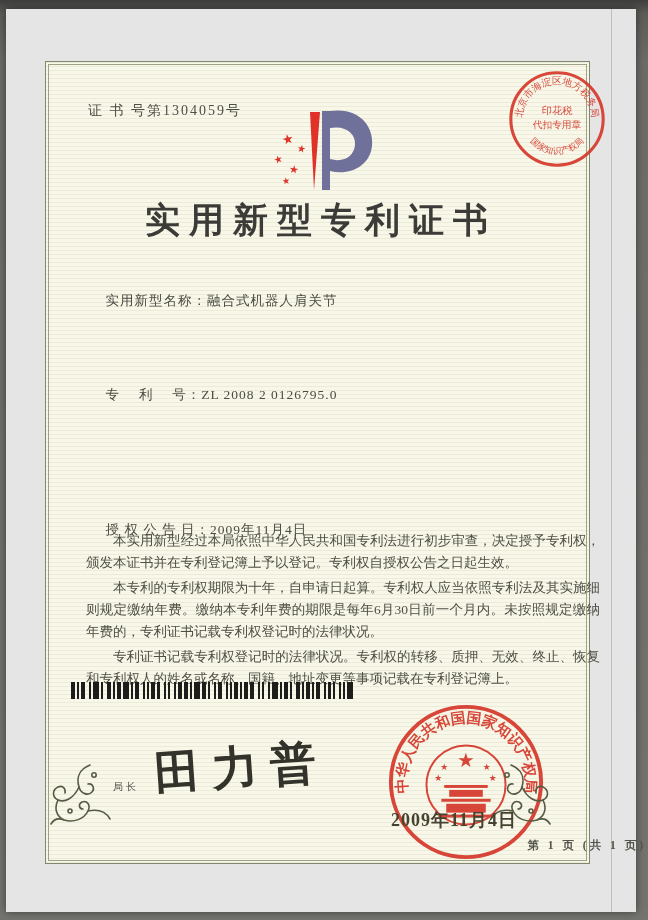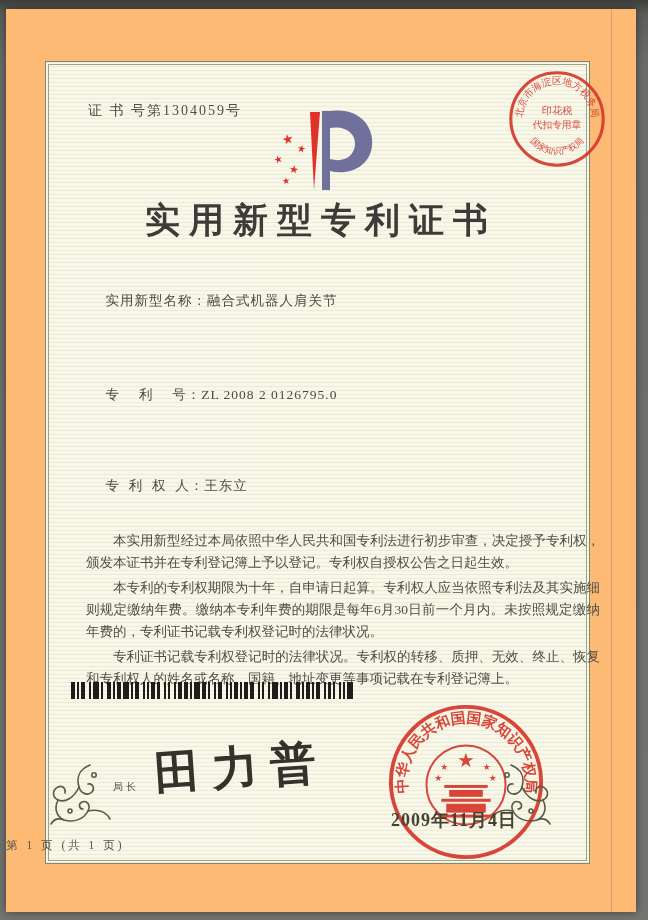--- a/index.html
+++ b/index.html
@@ -3,21 +3,21 @@
 <meta charset="utf-8">
 <style>
   html,body{margin:0;padding:0;}
   body{
     width:648px;height:920px;position:relative;overflow:hidden;
     background:linear-gradient(180deg,#3e3e3c 0,#5c5c59 14px,#6b6b68 60px,#73736f 100%);
     font-family:"Liberation Serif","DejaVu Serif",serif;
   }
   .paper{
     position:absolute;left:6px;top:9px;width:630px;height:903px;
-    background:#fdba74;box-shadow:0 0 8px rgba(0,0,0,.45);
+    background:#e5e5e5;box-shadow:0 0 8px rgba(0,0,0,.45);
   }
   .page-edge{
     position:absolute;top:0;right:24px;width:1px;height:100%;
     background:rgba(120,118,105,.35);
   }
   .frame{
     position:absolute;left:39px;top:52px;width:543px;height:801px;
     border:1.5px solid #82876f;
     background:
       repeating-linear-gradient(180deg, rgba(178,192,138,.20) 0 1px, rgba(0,0,0,0) 1px 4px),
@@ -60,22 +60,22 @@
     position:absolute;left:148px;top:728px;font-size:46px;color:#33322b;
     letter-spacing:12px;transform:rotate(-4deg);font-weight:600;white-space:nowrap;
   }
   .tax-stamp{position:absolute;left:492px;top:51px;opacity:.92;z-index:3;}
   .office-seal{position:absolute;left:376px;top:689px;opacity:.93;z-index:3;}
   .grant-date-stamp{
     position:absolute;left:385px;top:799px;z-index:5;
     font-size:18px;font-weight:700;color:#45432f;letter-spacing:1px;
   }
   .footer{
-    position:absolute;left:0;top:829px;width:630px;text-align:left;
-    font-size:11.5px;color:#55544a;letter-spacing:3px;
+    position:absolute;left:10px;top:829px;width:630px;text-align:right;
+    font-size:11.5px;color:#55544a;letter-spacing:3px;font-weight:bold;
   }
 </style>
 </head>
 <body>
 
 <div class="paper">
   <div class="page-edge"></div>
 
   <div class="frame">
 
@@ -112,22 +112,22 @@
   </svg>
 
   <div class="title">实用新型专利证书</div>
 
   <div class="field" style="top:267px">
     <span>实用新型名称：</span><span class="val">融合式机器人肩关节</span>
   </div>
   <div class="field" style="top:361px">
     <span>专　 利　 号：</span><span class="val">ZL 2008 2 0126795.0</span>
   </div>
-  <div class="field" style="top:452px">
-    <span>专  利  权  人：</span><span class="val">王东立</span>
+  <div class="field" style="top:496px">
+    <span>授 权 公 告 日：</span><span class="val">2009年11月4日</span>
   </div>
 
   <div class="paragraphs">
     <p>本实用新型经过本局依照中华人民共和国专利法进行初步审查，决定授予专利权，颁发本证书并在专利登记簿上予以登记。专利权自授权公告之日起生效。</p>
     <p>本专利的专利权期限为十年，自申请日起算。专利权人应当依照专利法及其实施细则规定缴纳年费。缴纳本专利年费的期限是每年6月30日前一个月内。未按照规定缴纳年费的，专利证书记载专利权登记时的法律状况。</p>
     <p>专利证书记载专利权登记时的法律状况。专利权的转移、质押、无效、终止、恢复和专利权人的姓名或名称、国籍、地址变更等事项记载在专利登记簿上。</p>
   </div>
 
   <div class="barcode" id="barcode">
       <div class="bar" style="width: 3.98611px;"></div>

